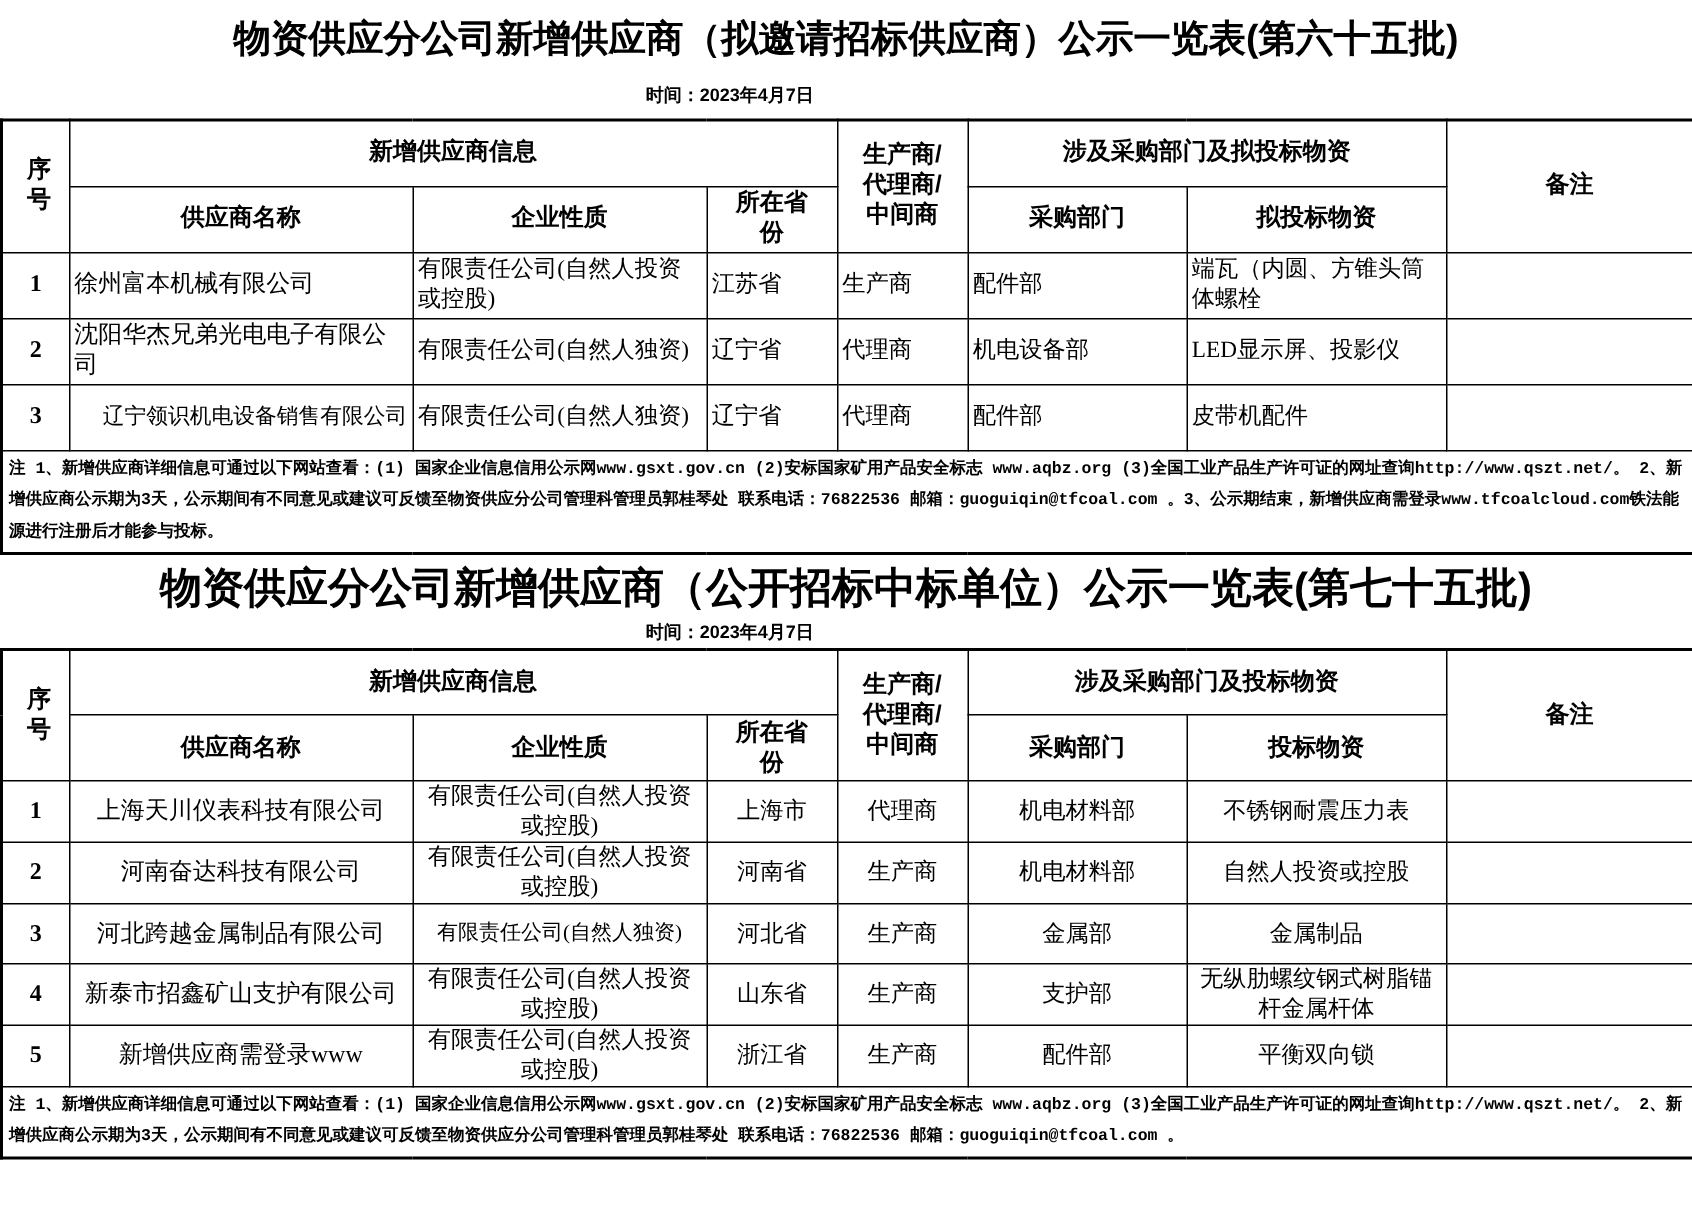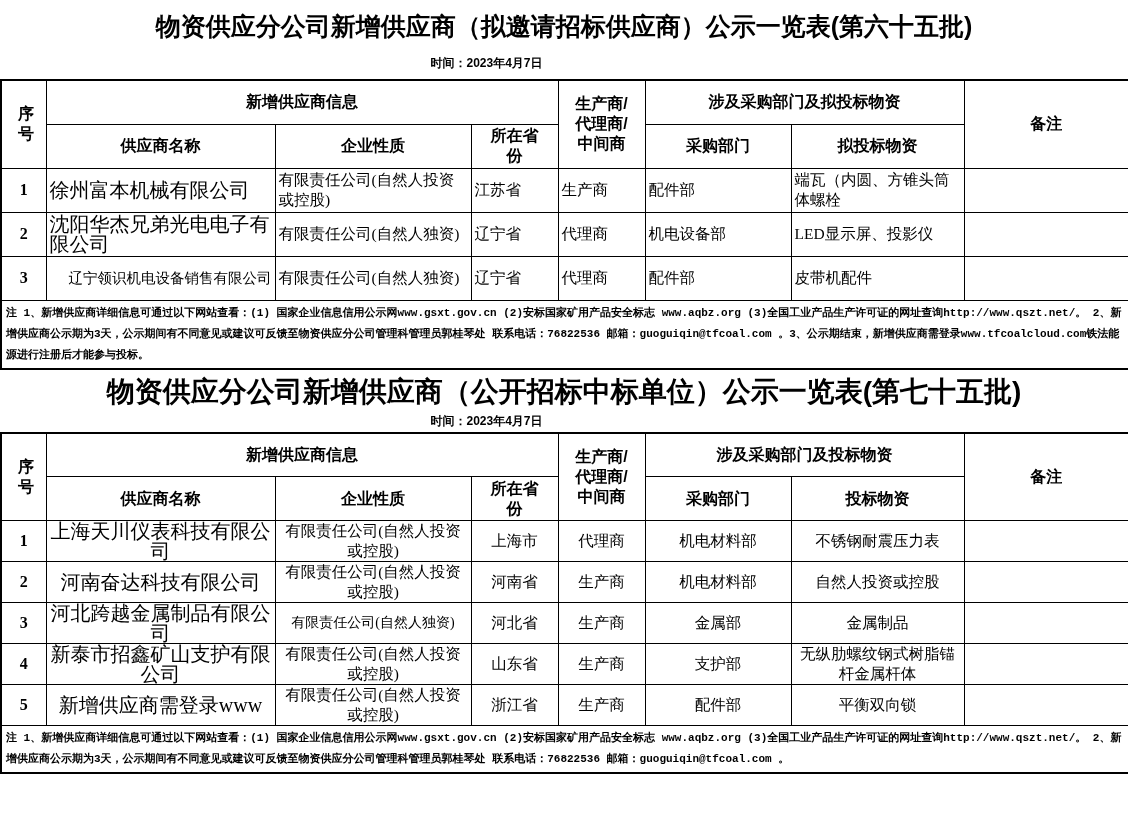--- a/index.html
+++ b/index.html
@@ -15,21 +15,21 @@
   th,td{border:1px solid #000;overflow:hidden;}
   thead th{font-family:"Liberation Sans","DejaVu Sans",sans-serif;font-weight:bold;font-size:16px;
            text-align:center;vertical-align:middle;padding:0 16px;line-height:20px;}
   .t1 thead tr,.t2 thead tr{height:44px;}
   .t1 tbody tr{height:44px;}
   .t2 tbody tr{height:40px;}
   tbody td{font-size:15.5px;vertical-align:middle;padding:0 3px;line-height:20px;}
   .t1 tbody td{text-align:left;}
   .t2 tbody td{text-align:center;}
   td.c-seq{text-align:center !important;font-weight:bold;font-size:16px;}
-  .c-name{font-size:20px;}
+  .c-name{font-size:16px;}
   
   .t1 tbody tr:nth-child(3) .c-name{font-size:14.5px;text-align:right;}
   .t2 tbody tr:nth-child(3) .c-nature{font-size:14px;}
   .note-cell{font-family:"Liberation Mono","DejaVu Sans Mono",monospace;font-weight:bold;font-size:11px;
              line-height:21px;text-align:left;vertical-align:top;padding:2px 4px;}
 </style>
 </head>
 <body>
 
 <div class="doc">

